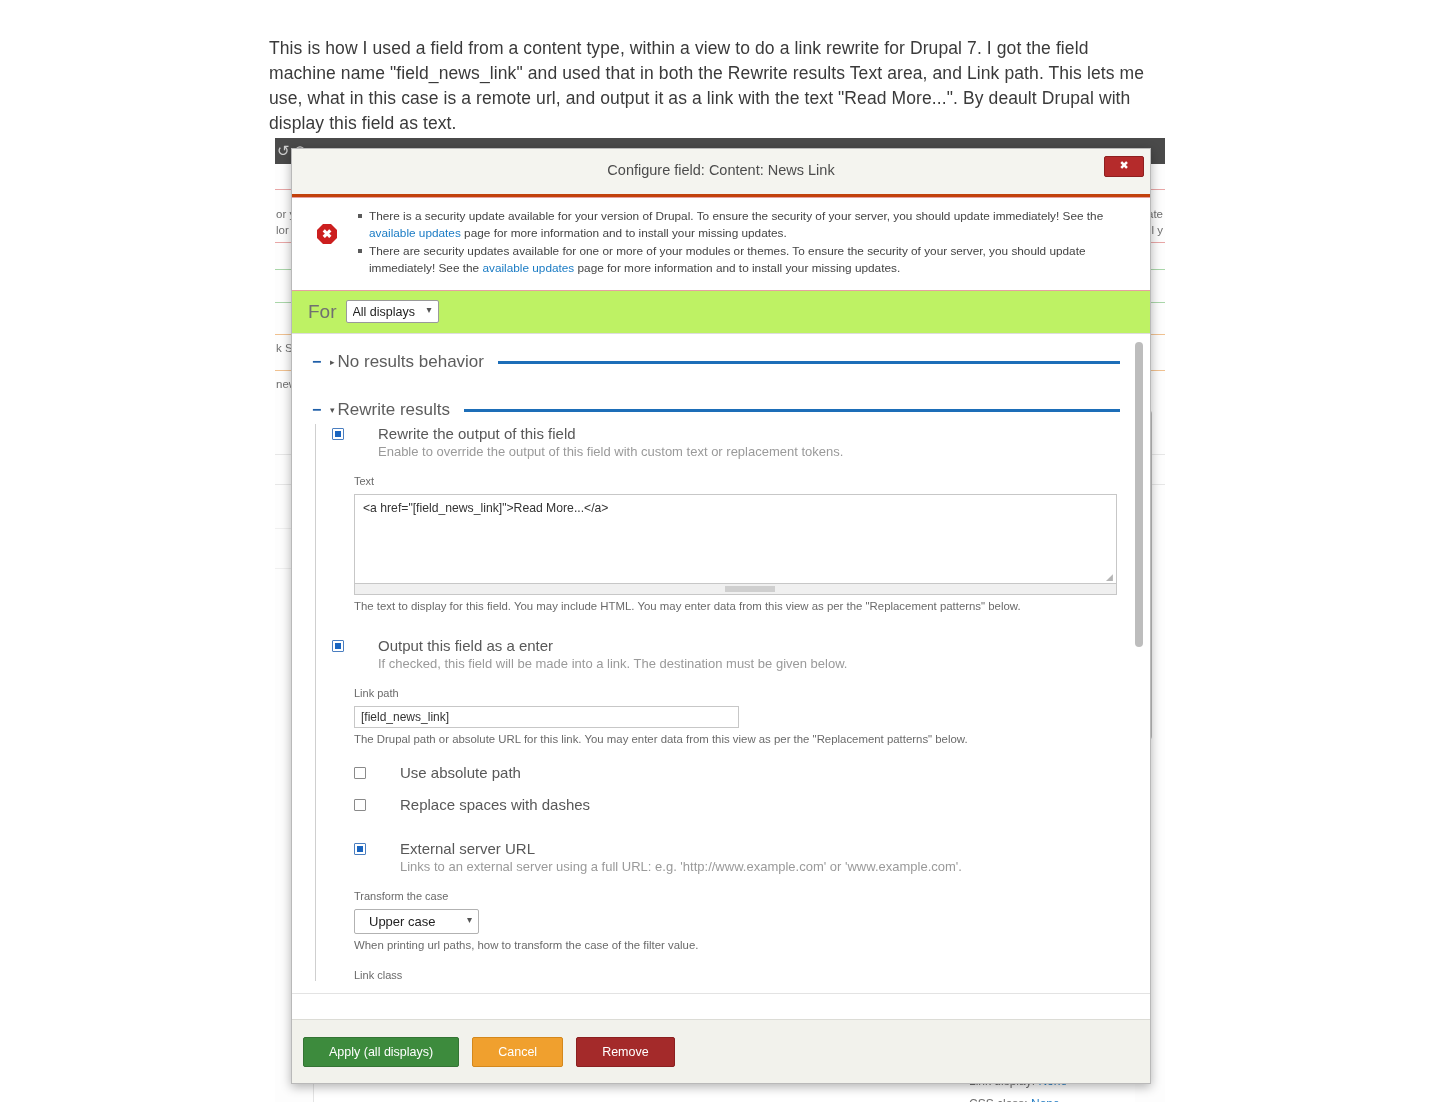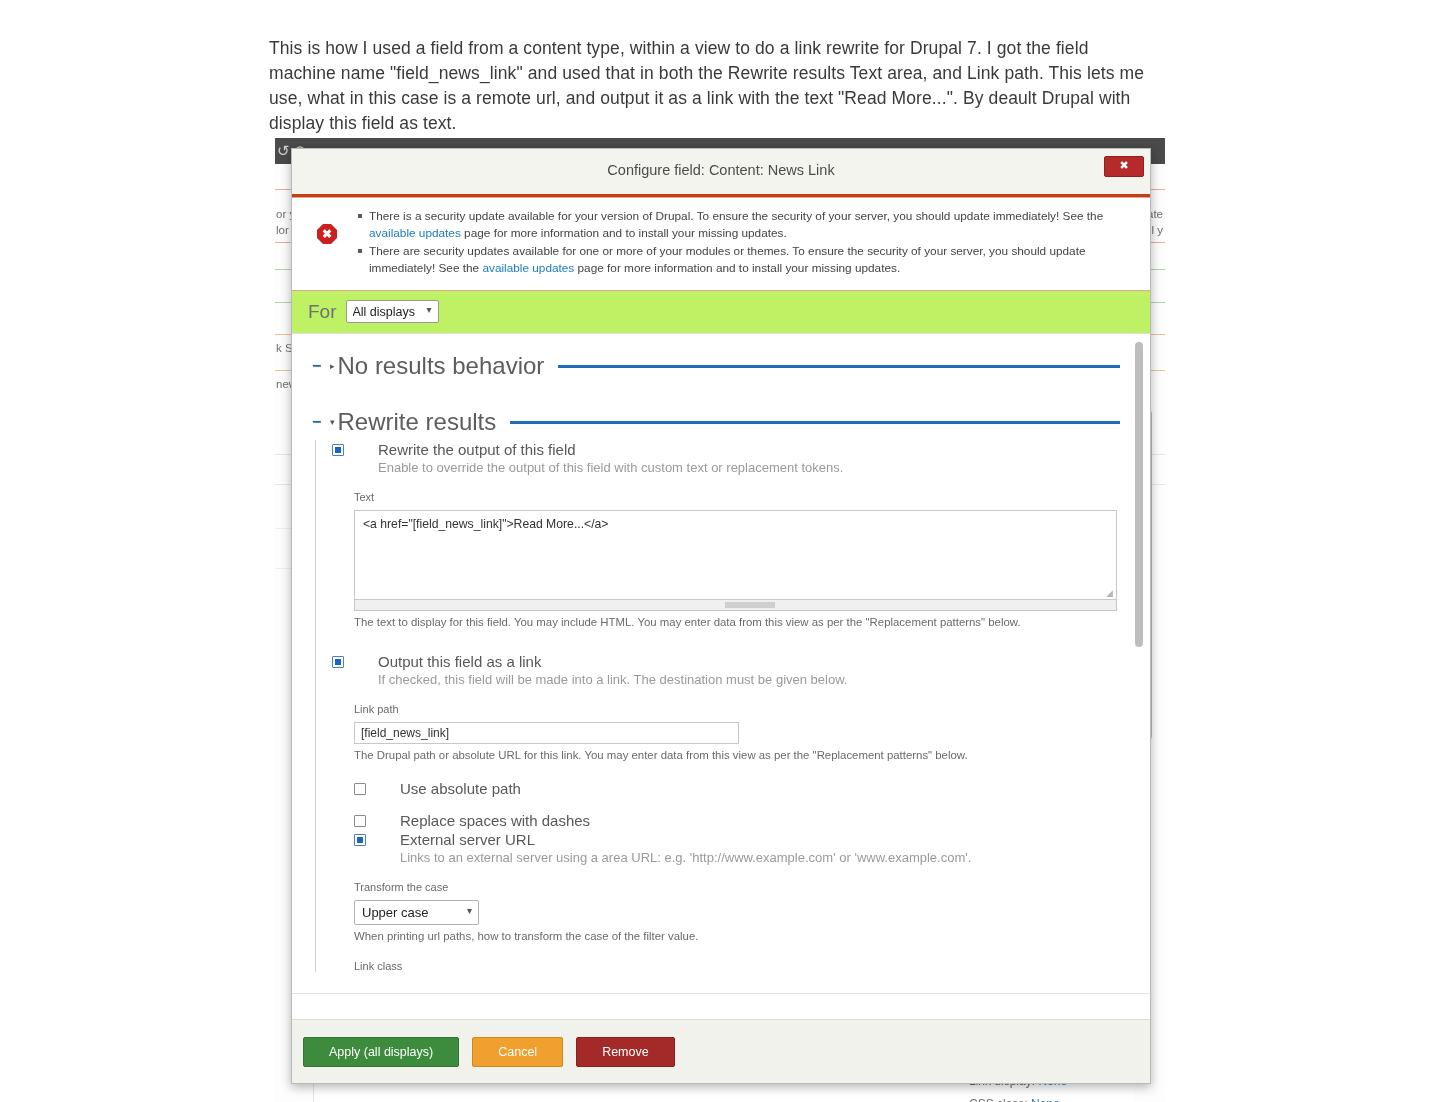--- a/index.html
+++ b/index.html
@@ -226,21 +226,21 @@
     margin-right: 7px;
     width: 11px;
     font-weight: bold;
   }
   .fs-tri {
     color: #555555;
     font-size: 9px;
     margin-right: 3px;
   }
   .fs-legend {
-    font-size: 24px;
+    font-size: 17px;
     color: #5d5d5d;
     font-weight: 300;
     white-space: nowrap;
   }
   .fs-rule {
     flex: 1;
     height: 3px;
     background: #1d6eb8;
     margin-left: 14px;
   }
@@ -351,21 +351,21 @@
     font-family: "Liberation Sans", sans-serif;
     font-size: 12px;
     color: #333333;
     padding: 2px 6px;
     outline: none;
     display: block;
   }
   .sel-small {
     height: 25px;
     font-size: 13px;
-    padding: 3px 24px 3px 7px;
+    padding: 3px 24px 3px 14px;
     border: 1px solid #b2b2b2;
   }
 
   
   .modal-footer {
     position: absolute;
     left: 0; right: 0; bottom: 0;
     height: 63px;
     background: #f2f2ec;
     border-top: 1px solid #dcdcd6;
@@ -520,46 +520,46 @@
                   <div class="thumb"></div>
                 </div>
               </div>
               <div class="desc">The text to display for this field. You may include HTML. You may enter data from this view as per the "Replacement patterns" below.</div>
             </div>
 
             <div class="form-item" style="margin-top:22px;">
               <div class="cb-row">
                 <span class="cb checked"></span>
                 <span>
-                  <span class="cb-label">Output this field as a link</span>
+                  <span class="cb-label">Output this field as a enter</span>
                   <div class="hint">If checked, this field will be made into a link. The destination must be given below.</div>
                 </span>
               </div>
             </div>
 
             <div class="indent">
               <div class="field-label">Link path</div>
               <input class="txt" type="text" value="[field_news_link]" style="">
               <div class="desc">The Drupal path or absolute URL for this link. You may enter data from this view as per the "Replacement patterns" below.</div>
             </div>
 
             <div class="indent" style="margin-top:16px;">
               <div class="cb-row" style="margin-bottom:13px;">
                 <span class="cb"></span>
                 <span class="cb-label">Use absolute path</span>
               </div>
-              <div class="cb-row" style="margin-bottom:0;">
+              <div class="cb-row" style="margin-bottom:25px;">
                 <span class="cb"></span>
                 <span class="cb-label">Replace spaces with dashes</span>
               </div>
               <div class="cb-row">
                 <span class="cb checked"></span>
                 <span>
                   <span class="cb-label">External server URL</span>
-                  <div class="hint">Links to an external server using a area URL: e.g. 'http://www.example.com' or 'www.example.com'.</div>
+                  <div class="hint">Links to an external server using a full URL: e.g. 'http://www.example.com' or 'www.example.com'.</div>
                 </span>
               </div>
             </div>
 
             <div class="indent">
               <div class="field-label">Transform the case</div>
               <span class="select-wrap">
                 <select class="select-box sel-small" style="width:125px;">
                   <option>Upper case</option>
                 </select>

